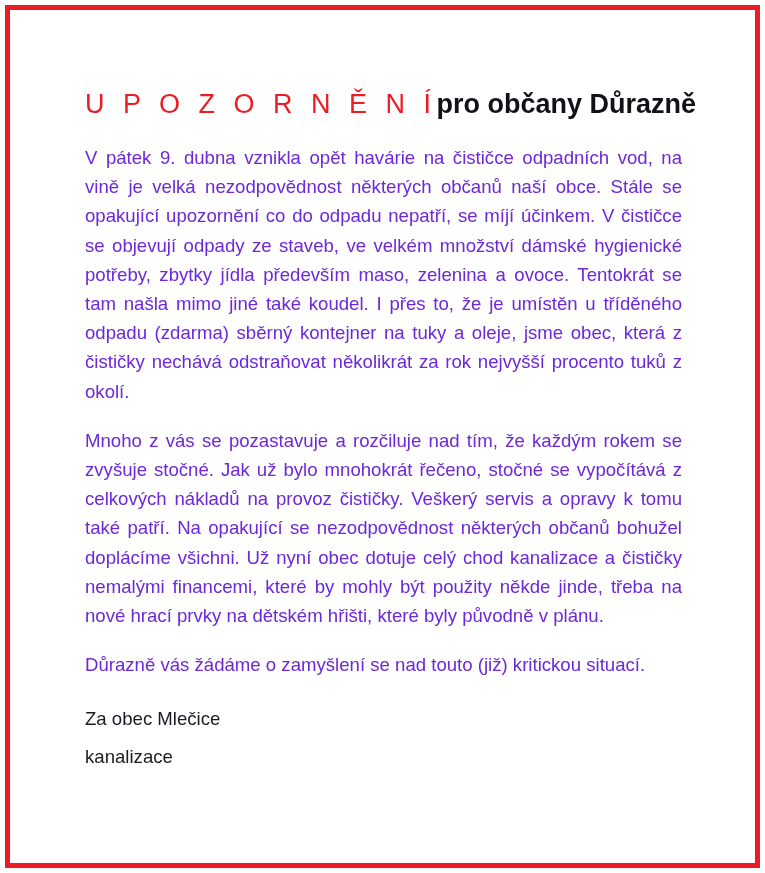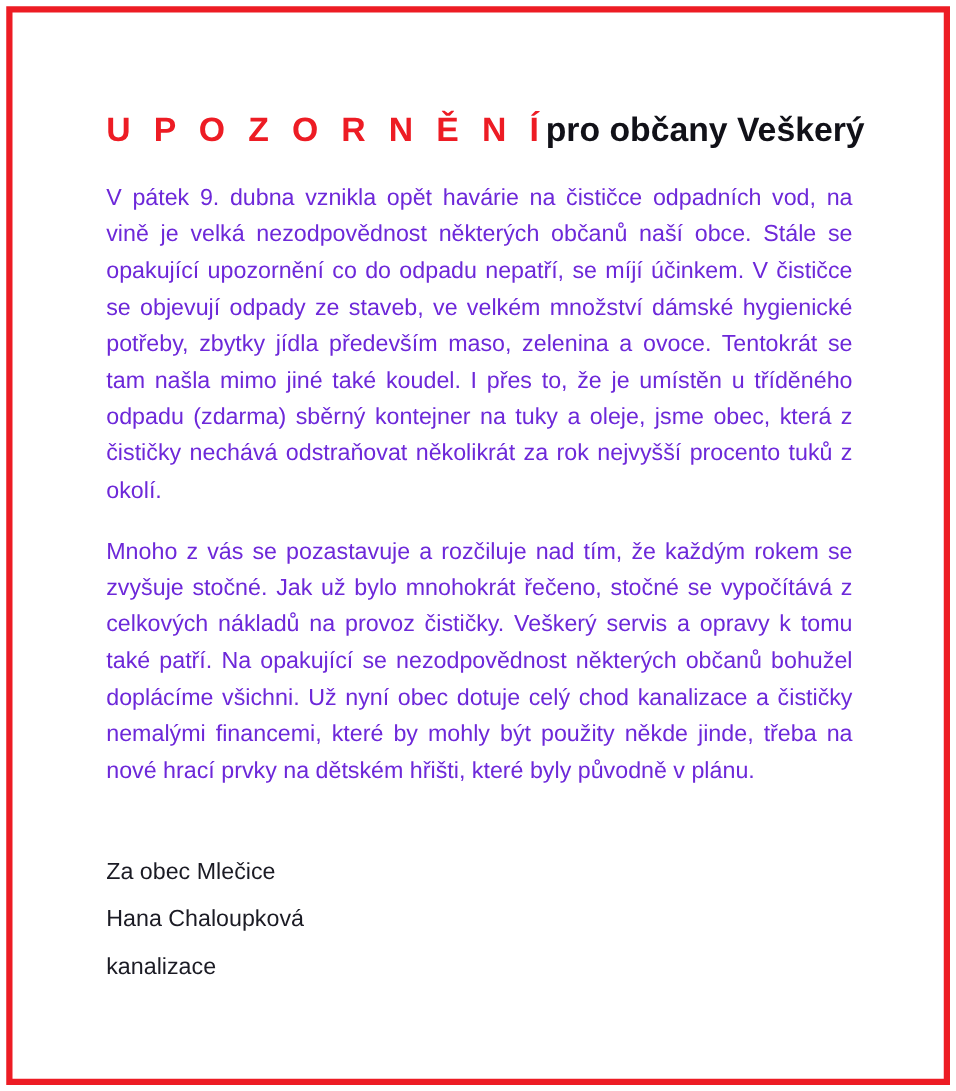--- a/index.html
+++ b/index.html
@@ -47,21 +47,21 @@
     white-space: nowrap;
     font-size: 27px;
     font-weight: 700;
     line-height: 1.25;
     color: #111118;
   }
 
   .doc-title .title-highlight {
     color: #ED1C24;
     letter-spacing: 5.5px;
-    font-weight: 700;
+    font-weight: 400;
   }
 
   .doc-title .title-rest {
     color: #111118;
     letter-spacing: 0;
     font-weight: 700;
   }
 
   .body-block {
     position: absolute;
@@ -81,21 +81,21 @@
     hyphens: none;
     word-spacing: 0;
   }
 
   p.para:last-of-type {
     margin-bottom: 0;
   }
 
   .signature {
     position: absolute;
-    top: 678px;
+    top: 700px;
     left: 0;
     width: 420px;
   }
 
   .sig-line {
     font-size: 18.6px;
     line-height: 38px;
     color: #1b1b24;
     text-align: left;
     white-space: nowrap;
@@ -103,27 +103,27 @@
 </style>
 </head>
 <body>
 
 <div class="page">
 
   <div class="red-frame"></div>
 
   <div class="content">
 
-    <h1 class="doc-title"><span class="title-highlight">U P O Z O R N Ě N Í</span><span class="title-rest">pro občany Veškerý</span></h1>
+    <h1 class="doc-title"><span class="title-highlight">U P O Z O R N Ě N Í</span><span class="title-rest">pro občany Důrazně</span></h1>
 
     <div class="body-block">
       <p class="para">V pátek 9. dubna vznikla opět havárie na čističce odpadních vod, na vině je velká nezodpovědnost některých občanů naší obce. Stále se opakující upozornění co do odpadu nepatří, se míjí účinkem. V čističce se objevují odpady ze staveb, ve velkém množství dámské hygienické potřeby, zbytky jídla především maso, zelenina a ovoce. Tentokrát se tam našla mimo jiné také koudel. I přes to, že je umístěn u tříděného odpadu (zdarma) sběrný kontejner na tuky a oleje, jsme obec, která z čističky nechává odstraňovat několikrát za rok nejvyšší procento tuků z okolí.</p>
       <p class="para">Mnoho z vás se pozastavuje a rozčiluje nad tím, že každým rokem se zvyšuje stočné. Jak už bylo mnohokrát řečeno, stočné se vypočítává z celkových nákladů na provoz čističky. Veškerý servis a opravy k tomu také patří. Na opakující se nezodpovědnost některých občanů bohužel doplácíme všichni. Už nyní obec dotuje celý chod kanalizace a čističky nemalými financemi, které by mohly být použity někde jinde, třeba na nové hrací prvky na dětském hřišti, které byly původně v plánu.</p>
+      <p class="para">Důrazně vás žádáme o zamyšlení se nad touto (již) kritickou situací.</p>
     </div>
 
     <div class="signature">
       <div class="sig-line">Za obec Mlečice</div>
-      <div class="sig-line">Hana Chaloupková</div>
       <div class="sig-line">kanalizace</div>
     </div>
 
   </div>
 </div>
 
 </body></html>

